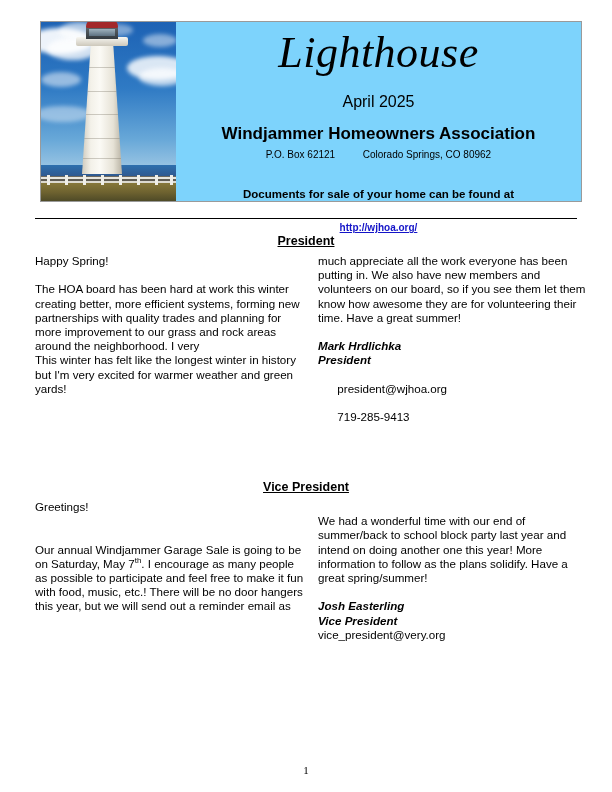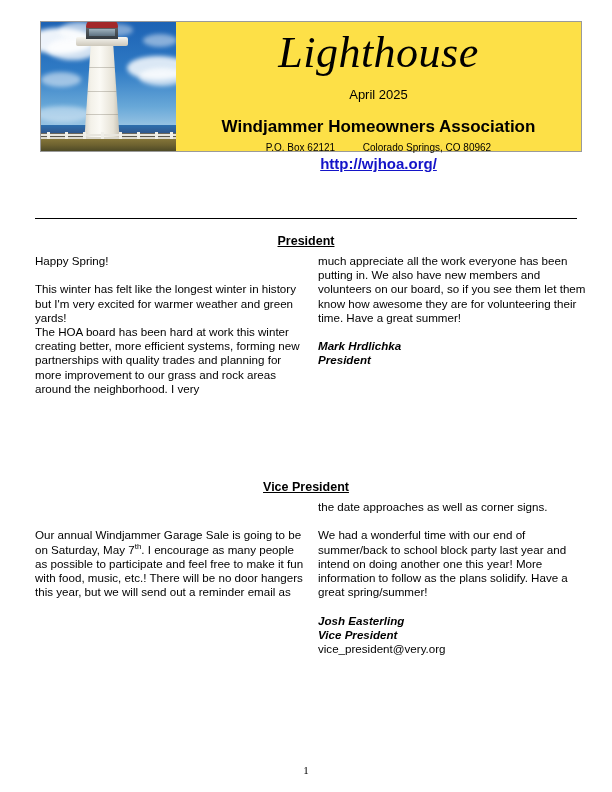--- a/index.html
+++ b/index.html
@@ -15,24 +15,24 @@
     overflow: hidden;
     position: relative;
   }
 
   
   .masthead {
     position: absolute;
     left: 40px;
     top: 21px;
     width: 542px;
-    height: 131px;
+    height: 181px;
     border: 1px solid #9a9a9a;
     box-sizing: border-box;
-    background: #fde047;
+    background: #7dd3fc;
     display: flex;
     flex-direction: row;
   }
   .masthead-photo {
     width: 135px;
     height: 100%;
     flex: 0 0 135px;
     position: relative;
     overflow: hidden;
     background: #1f5fa8;
@@ -156,50 +156,50 @@
   }
   .title-lighthouse {
     font-family: "Liberation Serif", serif;
     font-style: italic;
     font-size: 44px;
     line-height: 50px;
     letter-spacing: 0.5px;
     margin-top: 2px;
   }
   .issue-date {
-    font-size: 13px;
+    font-size: 16px;
     line-height: 17px;
-    margin-top: 8px;
+    margin-top: 15px;
   }
   .org-name {
     font-size: 17px;
     font-weight: bold;
     line-height: 22px;
     margin-top: 13px;
   }
   .org-address {
     font-size: 10px;
     line-height: 16px;
     margin-top: 2px;
   }
   .addr-gap { display: inline-block; width: 22px; }
   .docs-note {
     font-size: 11.5px;
     font-weight: bold;
     line-height: 15px;
     margin-top: 24px;
   }
   .docs-link {
-    font-size: 15px;
+    font-size: 10px;
     font-weight: bold;
     color: #1414c8;
     text-decoration: underline;
     line-height: 15px;
     display: block;
-    margin-top: 0;
+    margin-top: 18px;
     cursor: pointer;
   }
 
   
   .hrule {
     position: absolute;
     left: 35px;
     top: 218px;
     width: 542px;
     height: 0;
@@ -310,53 +310,59 @@
 
   <div class="masthead-text">
     <div class="title-lighthouse">Lighthouse</div>
     <div class="issue-date">April 2025</div>
     <div class="org-name">Windjammer Homeowners Association</div>
     <div class="org-address">
       <span>P.O. Box 62121</span>
       <span class="addr-gap"></span>
       <span>Colorado Springs, CO  80962</span>
     </div>
+    <div class="docs-note">Documents for sale of your home can be found at</div>
     <a class="docs-link">http://wjhoa.org/</a>
   </div>
 </div>
 
 <div class="hrule"></div>
 
 <div class="section-heading" id="heading-president">President</div>
 
 <div class="cols" id="cols-president">
   <div class="col left">
     <p class="para">Happy Spring!</p>
     <div class="spacer-line"></div>
+    <p class="para">The HOA board has been hard at work this winter creating better, more efficient systems, forming new partnerships with quality trades and planning for more improvement to our grass and rock areas around the neighborhood. I very</p>
     <p class="para">This winter has felt like the longest winter in history but I'm very excited for warmer weather and green yards!</p>
-    <p class="para">The HOA board has been hard at work this winter creating better, more efficient systems, forming new partnerships with quality trades and planning for more improvement to our grass and rock areas around the neighborhood. I very</p>
   </div>
   <div class="col right">
     <p class="para">much appreciate all the work everyone has been putting in. We also have new members and volunteers on our board, so if you see them let them know how awesome they are for volunteering their time. Have a great summer!</p>
     <div class="spacer-line"></div>
     <p class="sig">Mark Hrdlichka</p>
     <p class="sig">President</p>
+    <p class="contact-row">
+      <span>president@wjhoa.org</span>
+      <span class="contact-gap"></span>
+      <span>719-285-9413</span>
+    </p>
   </div>
 </div>
 
 <div class="section-heading" id="heading-vice-president">Vice President</div>
 
 <div class="cols" id="cols-vice-president">
   <div class="col left">
+    <p class="para">Greetings!</p>
     <div class="spacer-line"></div>
     <div class="spacer-line"></div>
     <p class="para"><span>Our annual Windjammer Garage Sale is going to be on Saturday, May 7</span><sup>th</sup><span>. I encourage as many people as possible to participate and feel free to make it fun with food, music, etc.! There will be no door hangers this year, but we will send out a reminder email as</span></p>
   </div>
   <div class="col right">
-    <p class="para">the date approaches as well as corner signs.</p>
     <div class="spacer-line"></div>
     <p class="para">We had a wonderful time with our end of summer/back to school block party last year and intend on doing another one this year! More information to follow as the plans solidify. Have a great spring/summer!</p>
     <div class="spacer-line"></div>
     <p class="sig">Josh Easterling</p>
     <p class="sig">Vice President</p>
     <p class="para">vice_president@very.org</p>
   </div>
 </div>
 
 <div class="page-number">1</div>

